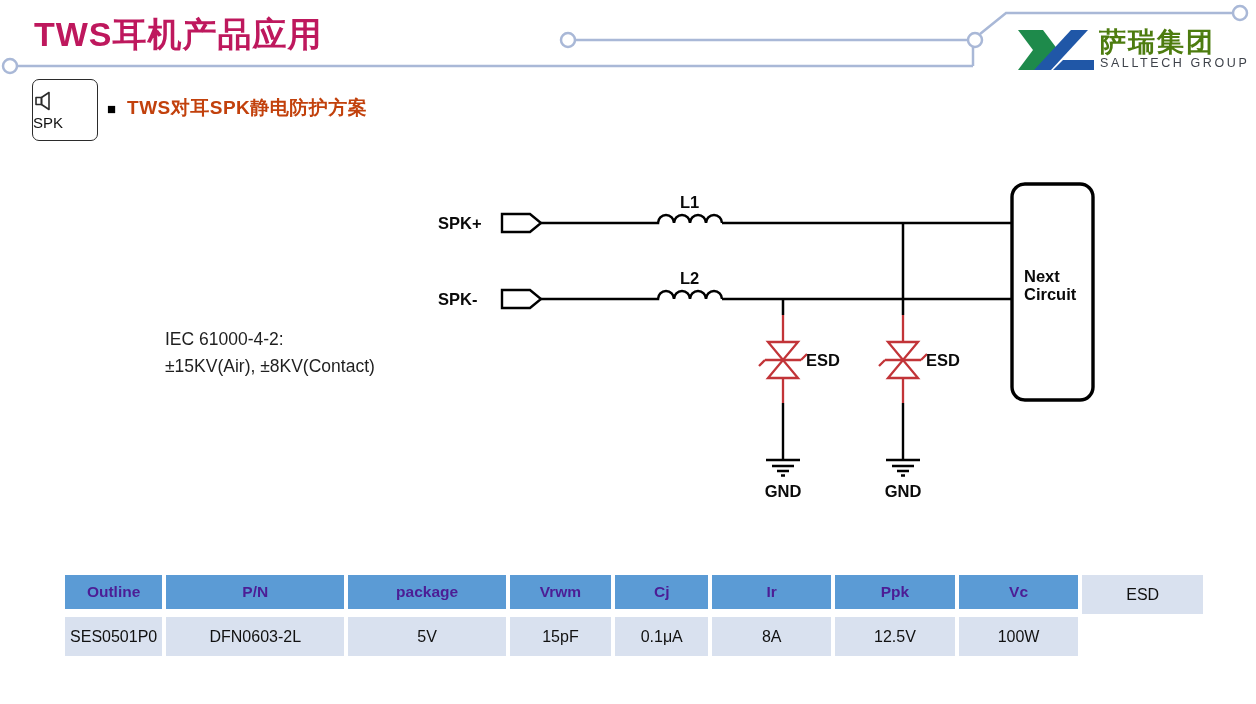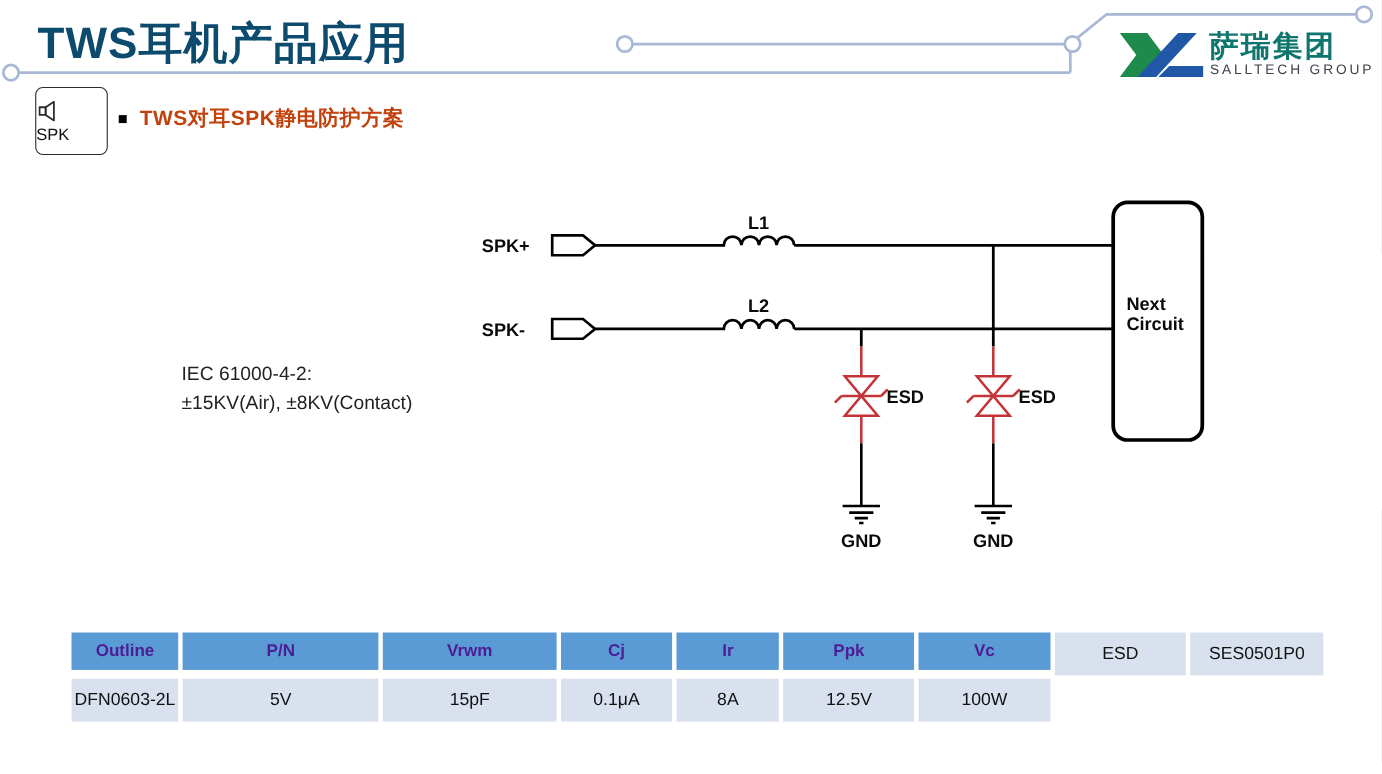--- a/index.html
+++ b/index.html
@@ -3,25 +3,25 @@
 <meta charset="utf-8">
 <style>
   html,body{margin:0;padding:0;background:#e8e8e8;}
   .slide{
     position:relative;width:1256px;height:704px;background:#ffffff;
     font-family:"Liberation Sans",sans-serif;overflow:hidden;
   }
   .abs{position:absolute;}
   
   .page-title{
-    left:34px;top:12px;font-size:40px;font-weight:bold;color:#0c4a6e;
+    left:34px;top:12px;font-size:34px;font-weight:bold;color:#be185d;
     letter-spacing:1px;white-space:nowrap;
   }
   
-  .logo-cn{left:1099px;top:24px;font-size:27px;font-weight:bold;color:#0f766e;letter-spacing:2px;white-space:nowrap;}
+  .logo-cn{left:1099px;top:24px;font-size:27px;font-weight:bold;color:#4d7c0f;letter-spacing:2px;white-space:nowrap;}
   .logo-en{left:1100px;top:56px;font-size:12.5px;color:#3e424a;letter-spacing:2.6px;white-space:nowrap;}
   
   .spk-badge{
     left:32px;top:79px;width:64px;height:60px;border:1.6px solid #2b2b2b;border-radius:7px;
     background:#fff;display:flex;flex-direction:column;align-items:flex-start;justify-content:center;gap:2px;
   }
   .spk-badge .lbl{font-size:15px;color:#111;}
   
   .section-heading{left:107px;top:95px;display:flex;align-items:center;gap:11px;}
   .section-heading .bullet{font-size:15px;color:#000;line-height:1;}
@@ -138,20 +138,21 @@
     <text class="circ-label" x="473" y="322" text-anchor="middle">GND</text>
 
     <rect x="582" y="9" width="81" height="216" rx="13" fill="#ffffff" stroke="#000" stroke-width="3.4"></rect>
     <text class="circ-label" x="594" y="107">Next</text>
     <text class="circ-label" x="594" y="125">Circuit</text>
   </svg>
 
   <div class="abs spec-table">
     <div class="hcell">Outline</div>
     <div class="hcell">P/N</div>
+    <div class="hcell">package</div>
     <div class="hcell">Vrwm</div>
     <div class="hcell">Cj</div>
     <div class="hcell">Ir</div>
     <div class="hcell">Ppk</div>
     <div class="hcell">Vc</div>
 
     <div class="dcell">ESD</div>
     <div class="dcell">SES0501P0</div>
     <div class="dcell">DFN0603-2L</div>
     <div class="dcell">5V</div>

